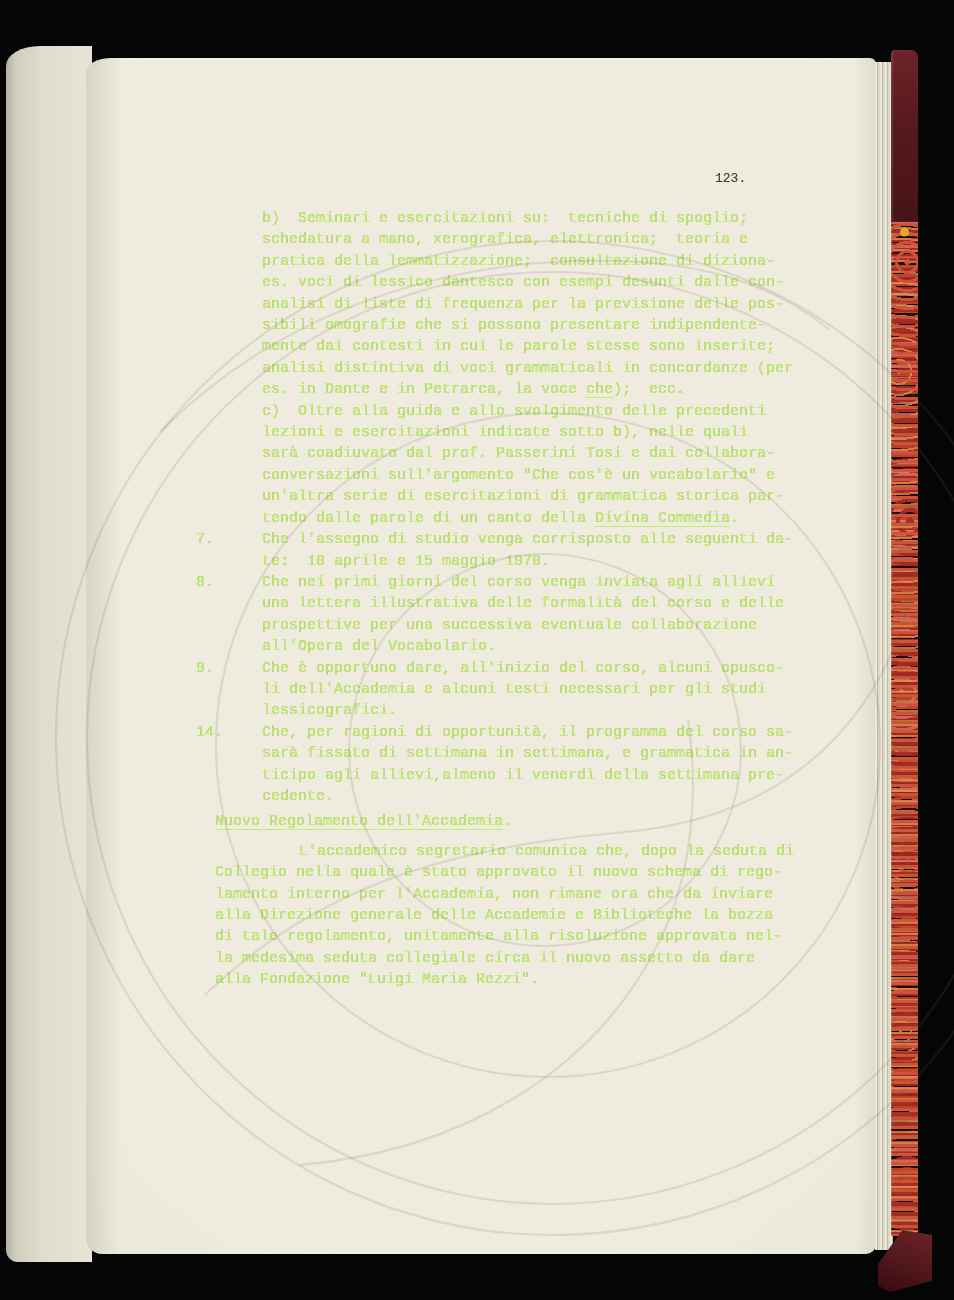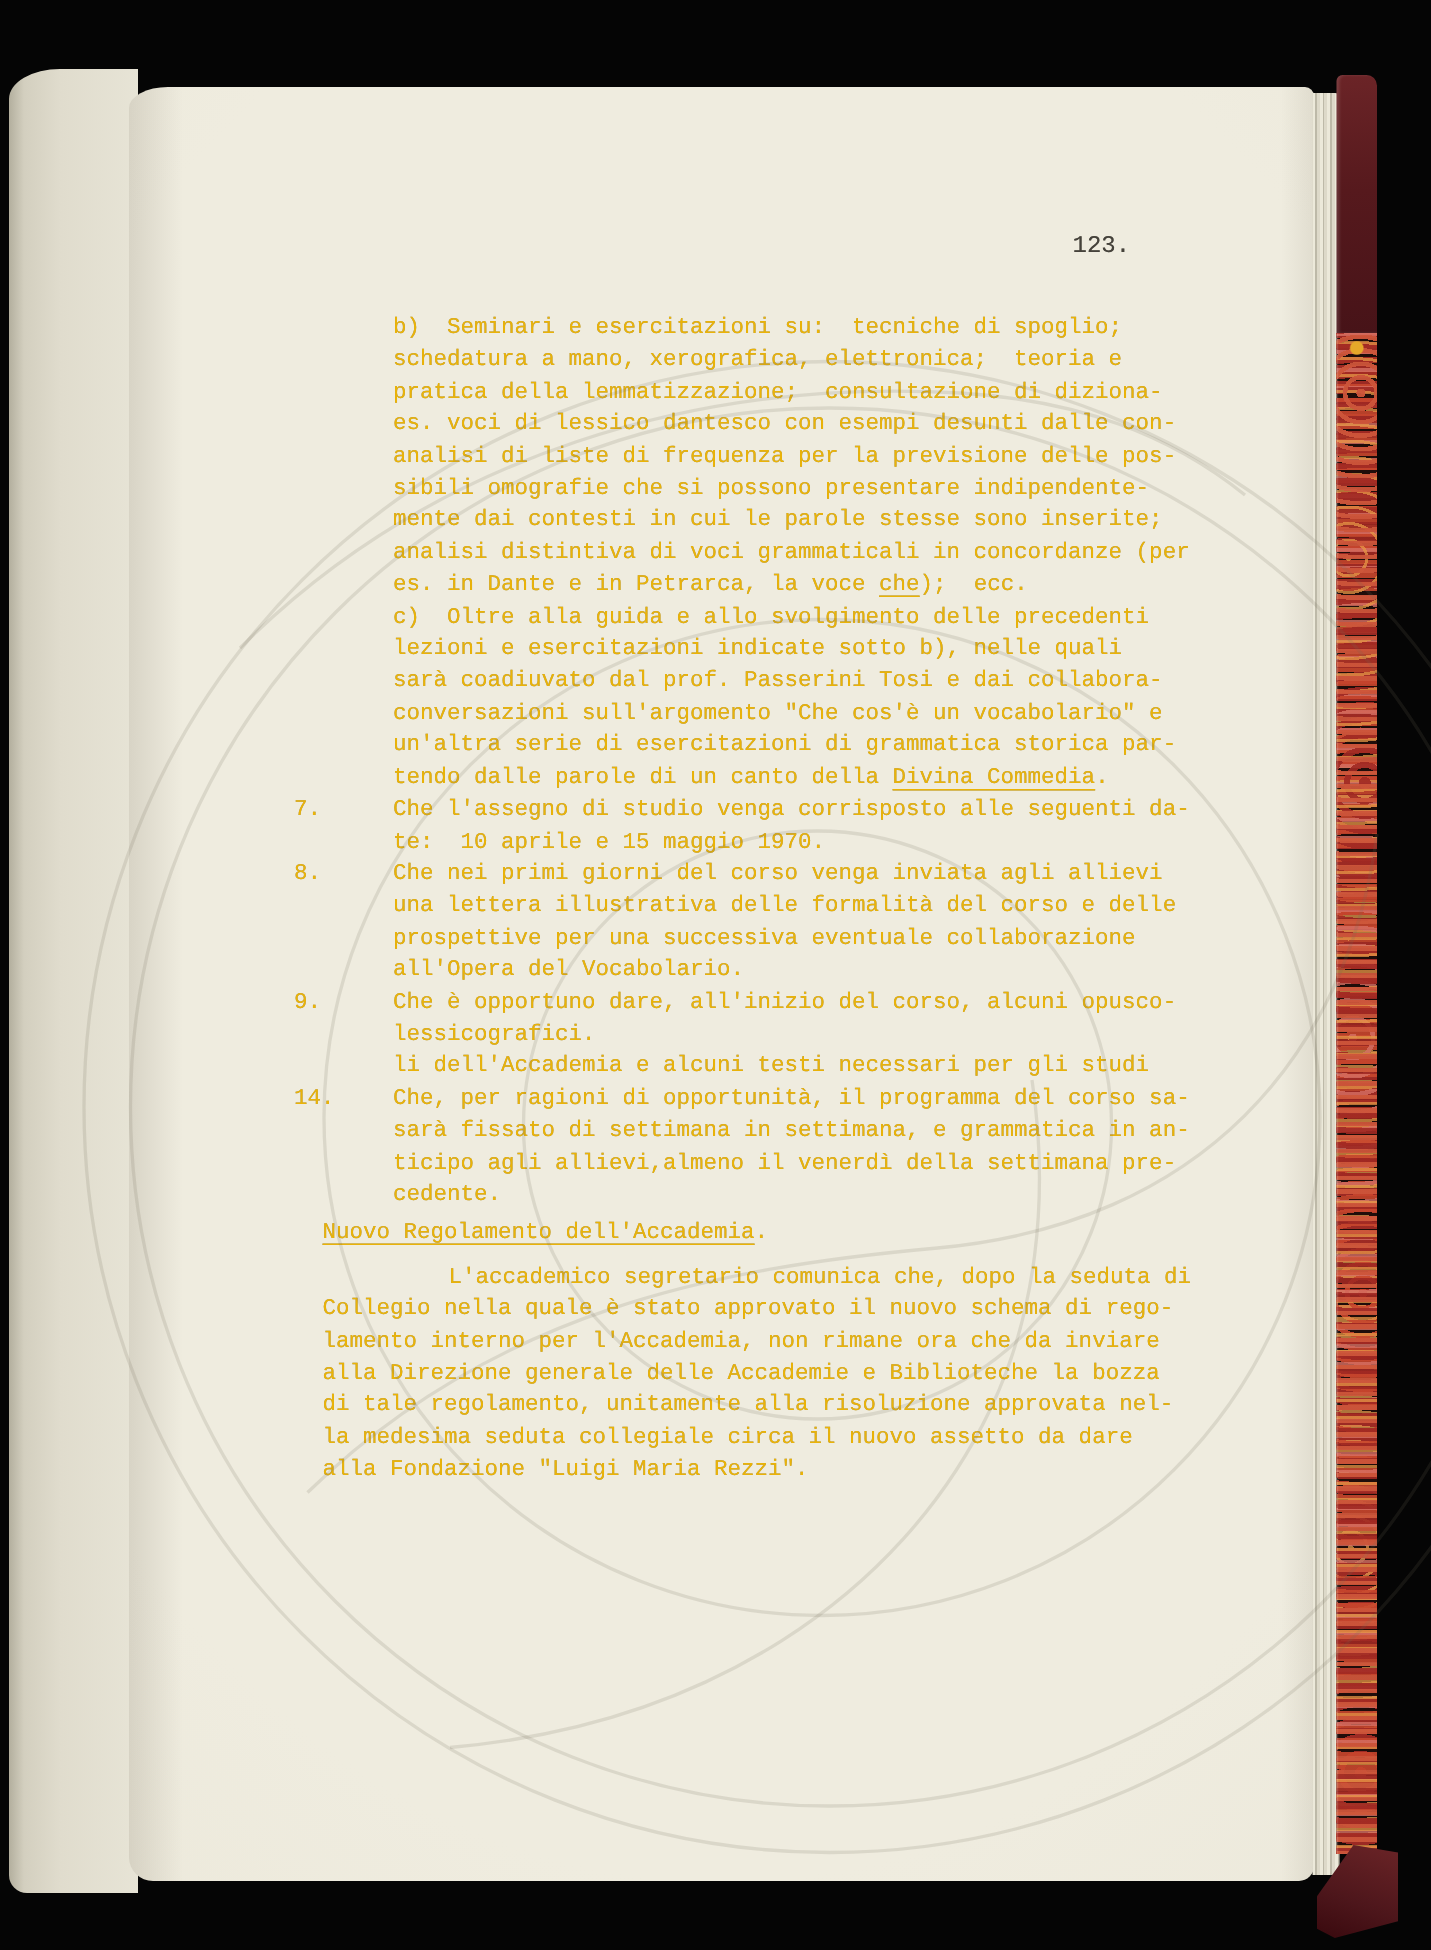--- a/index.html
+++ b/index.html
@@ -58,26 +58,26 @@
     clip-path:polygon(0 55%,45% 0,100% 8%,100% 82%,22% 100%,0 90%);
   }
   
   .watermark{
     position:absolute;left:0;top:0;width:954px;height:1300px;
     z-index:30;pointer-events:none;
   }
   
   .text-area{
     position:absolute;left:215px;top:208px;width:620px;z-index:10;
-    font-size:15px;line-height:21.4px;color:#eab308;
+    font-size:15px;line-height:21.4px;color:#bef264;
     text-shadow:0 0 .4px rgba(64,60,52,.55);
   }
   .page-number{
-    position:absolute;left:715px;top:154px;z-index:10;
-    font-size:16px;line-height:21.4px;color:#45423b;
+    position:absolute;left:715px;top:168px;z-index:10;
+    font-size:13px;line-height:21.4px;color:#45423b;
     text-shadow:0 0 .4px rgba(64,60,52,.55);
   }
   .block{position:relative;}
   .block.hanging,.block.numbered{padding-left:47px;}
   .block.numbered .num{position:absolute;left:-19px;width:40px;text-align:left;}
   .block.paragraph .line:first-child{text-indent:43px;text-align:center;}
   .block.heading{margin:4px 0 8px;}
   .line{white-space:pre;}
   .u{text-decoration:underline;text-underline-offset:4px;text-decoration-thickness:1.3px;}
 </style>
@@ -123,22 +123,22 @@
     <div class="block numbered">
       <span class="num">8.</span>
       <div class="line">Che nei primi giorni del corso venga inviata agli allievi</div>
       <div class="line">una lettera illustrativa delle formalità del corso e delle</div>
       <div class="line">prospettive per una successiva eventuale collaborazione</div>
       <div class="line">all'Opera del Vocabolario.</div>
     </div>
     <div class="block numbered">
       <span class="num">9.</span>
       <div class="line">Che è opportuno dare, all'inizio del corso, alcuni opusco-</div>
+      <div class="line">li dell'Accademia e alcuni testi necessari per gli studi</div>
       <div class="line">lessicografici.</div>
-      <div class="line">li dell'Accademia e alcuni testi necessari per gli studi</div>
     </div>
     <div class="block numbered">
       <span class="num">14.</span>
       <div class="line">Che, per ragioni di opportunità, il programma del corso sa-</div>
       <div class="line">sarà fissato di settimana in settimana, e grammatica in an-</div>
       <div class="line">ticipo agli allievi,almeno il venerdì della settimana pre-</div>
       <div class="line">cedente.</div>
     </div>
     <div class="block heading">
       <div class="line"><span class="u">Nuovo Regolamento dell'Accademia</span><span>.</span></div>

